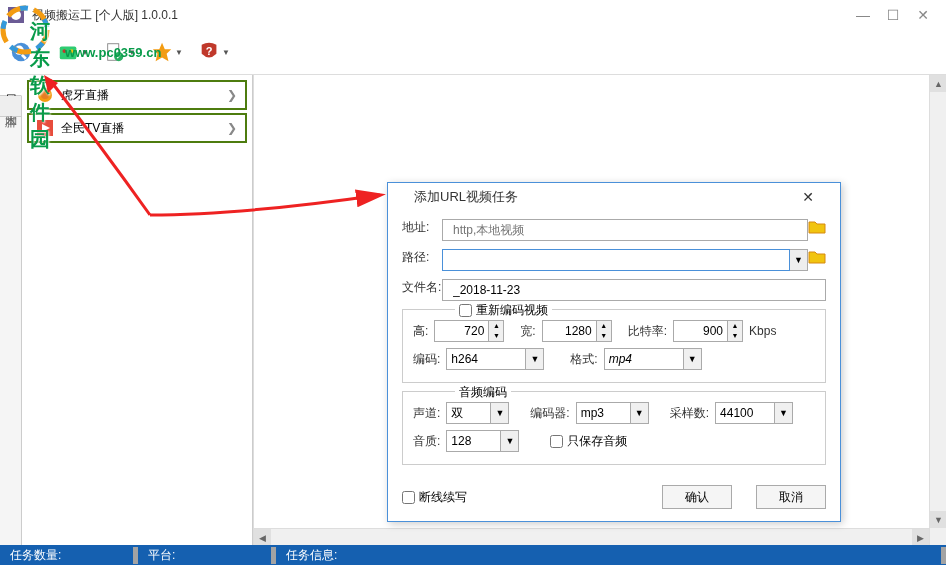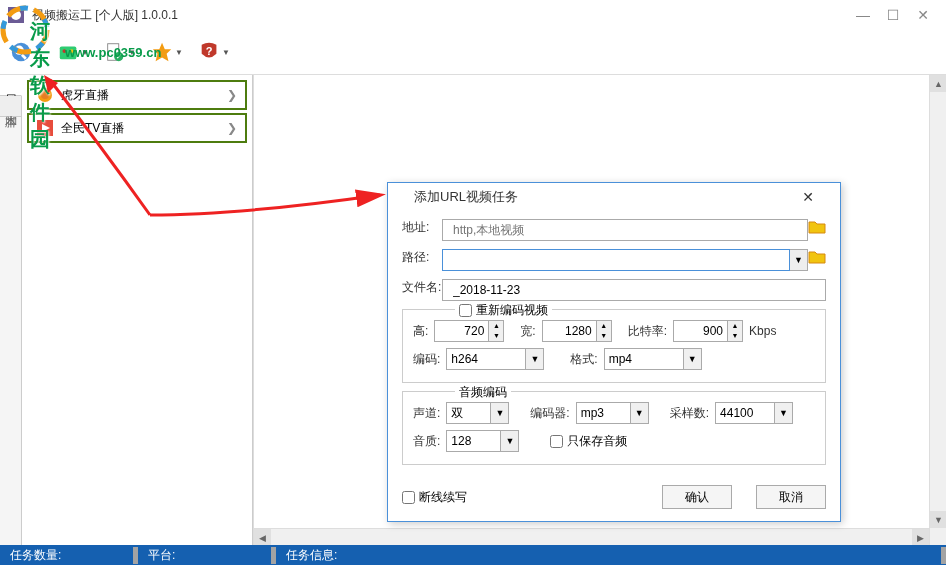--- a/index.html
+++ b/index.html
@@ -240,21 +240,21 @@
         <span class="glabel">Kbps</span>
       </div>
       <div class="grow">
         <span class="glabel">编码:</span>
         <div class="combo">
             <input style="width: 80px;" value="h264">
             <div class="cdrop">▼</div>
           </div>
         <span class="glabel" style="margin-left:20px">格式:</span>
         <div class="combo">
-            <input style="width: 80px;" value="mp4">
+            <input style="width: 80px; font-style: italic;" value="mp4">
             <div class="cdrop">▼</div>
           </div>
       </div>
     </div>
 
     <div class="gbox">
       <div class="glegend">
           <span>音频编码</span>
         </div>
       <div class="grow">

